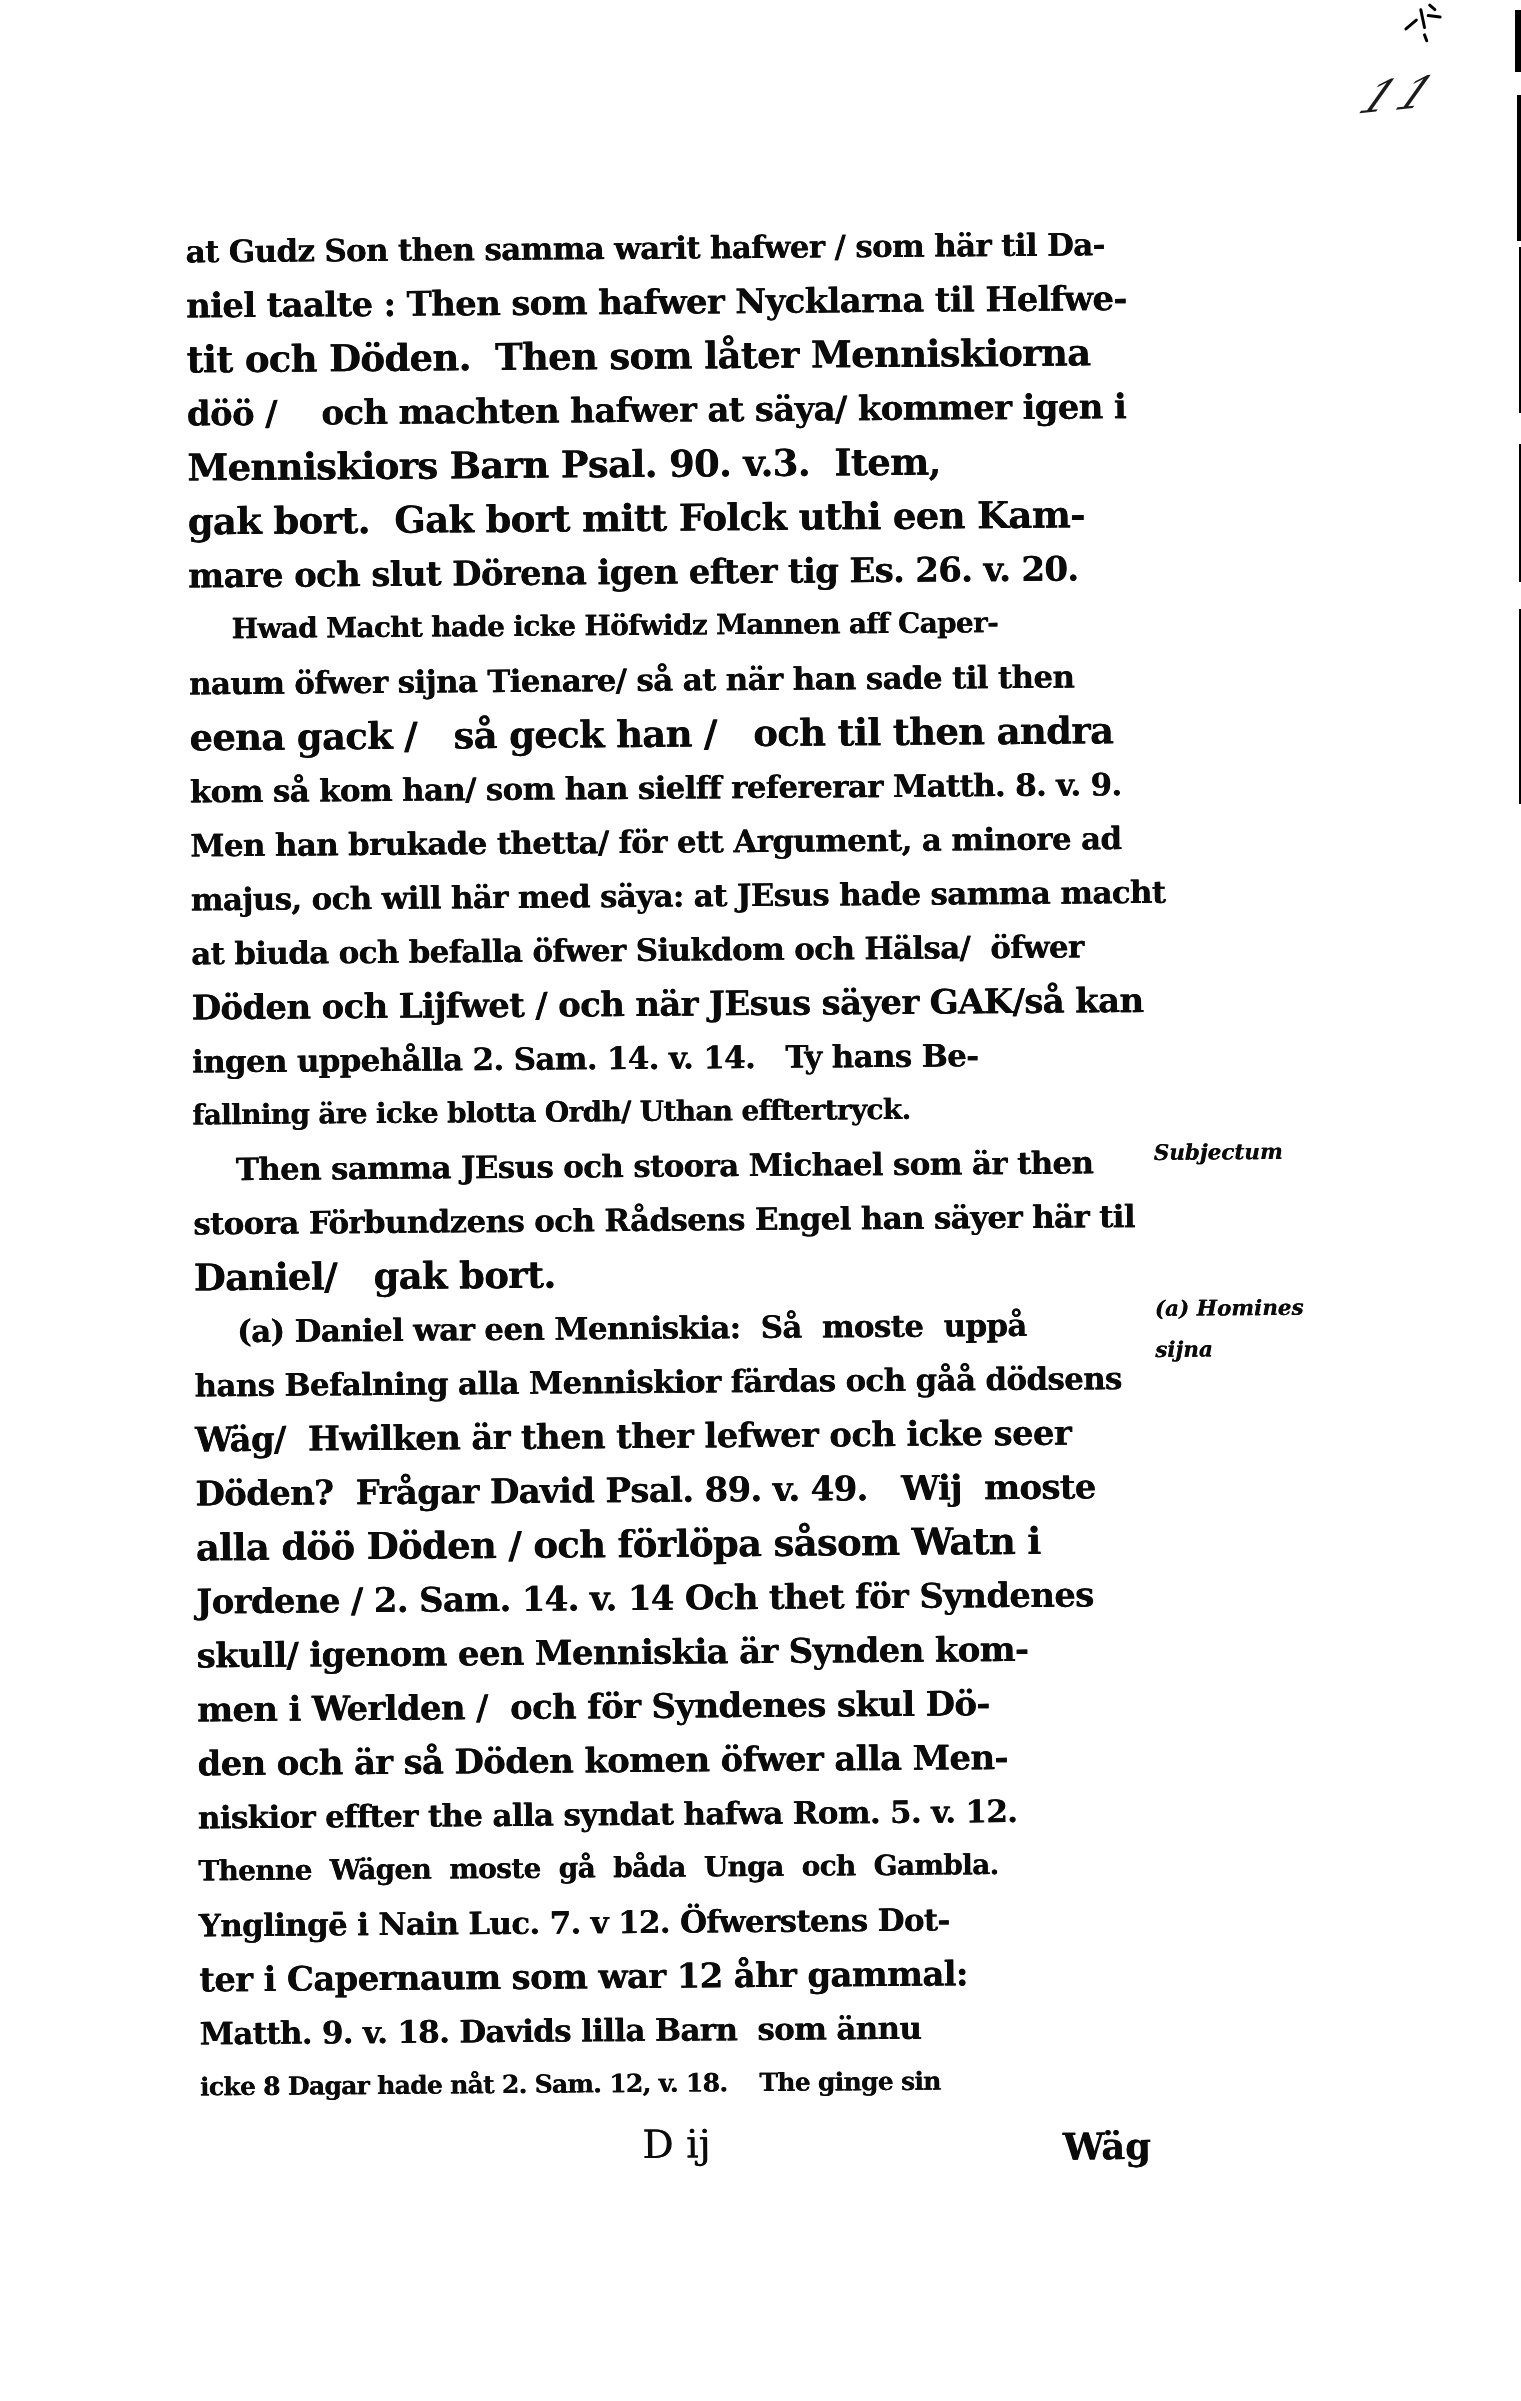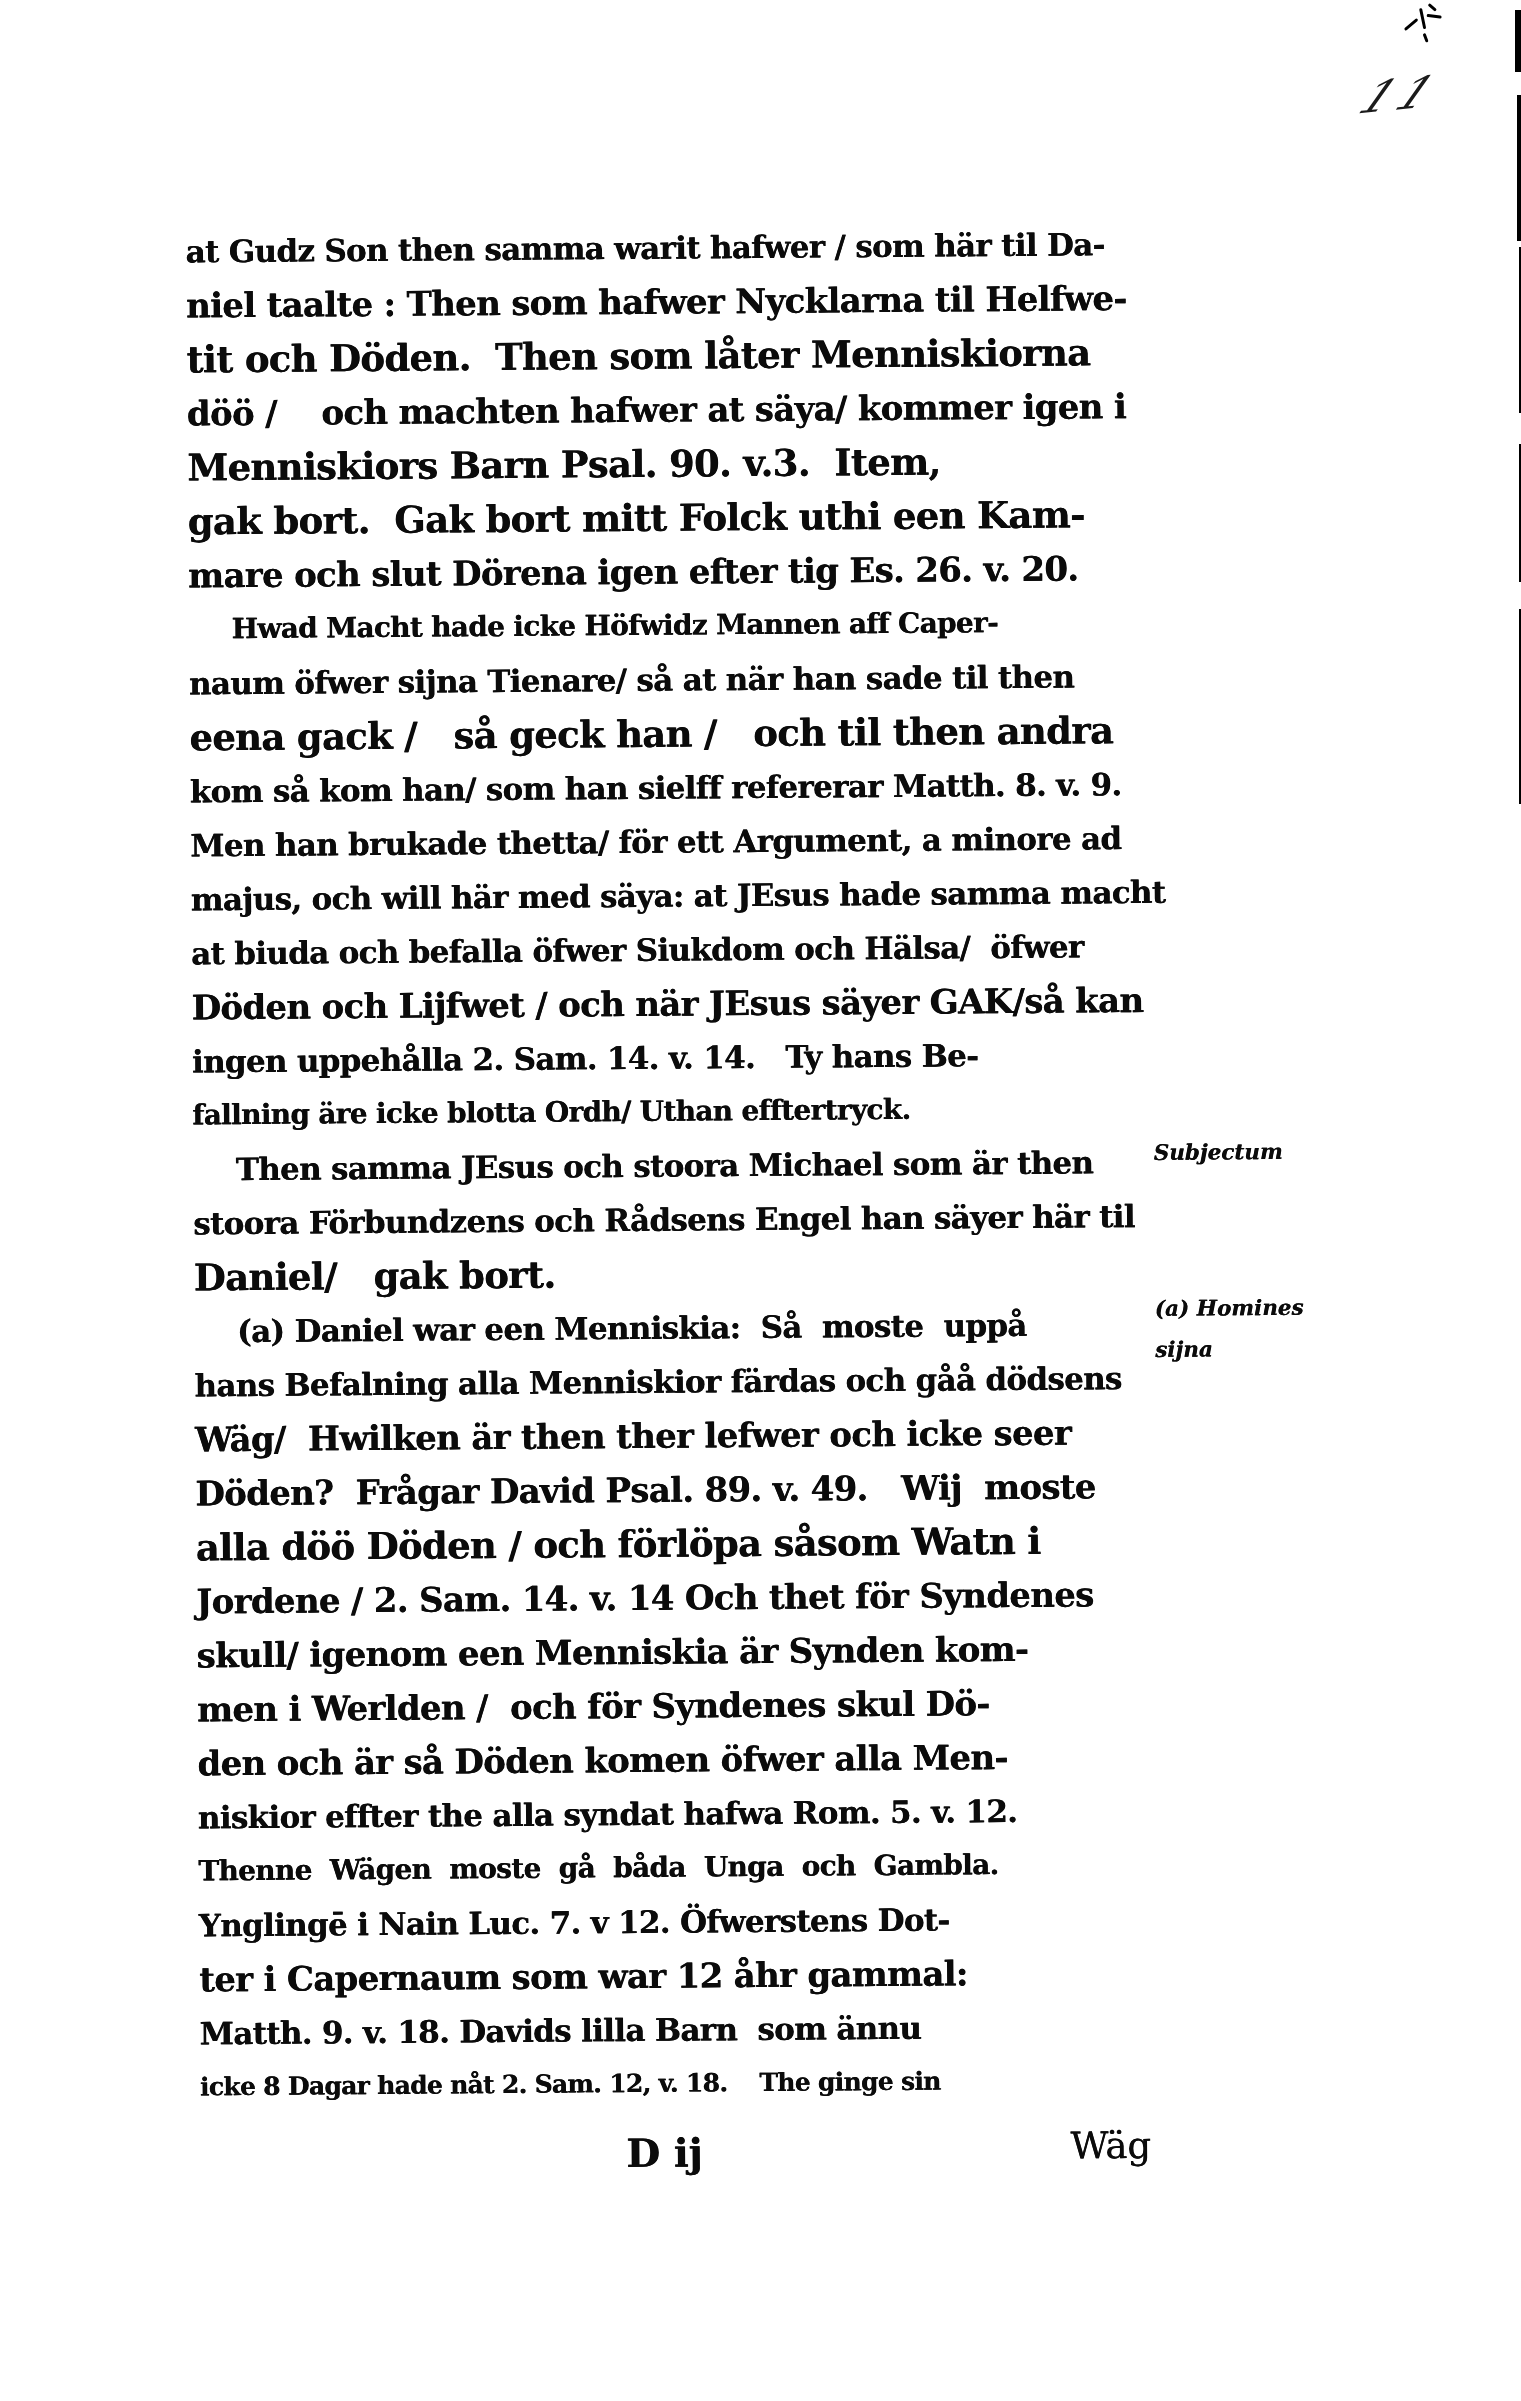--- a/index.html
+++ b/index.html
@@ -40,28 +40,27 @@
     white-space:nowrap;
     text-shadow:0.3px 0 0 currentColor;
   }
   .note-subjectum{top:1143px}
   .note-homines{top:1299px}
   .note-omnes{top:1340px}
   .footer-row{
     position:absolute;left:192px;top:2121px;width:955px;height:67px;
   }
   .signature{
-    position:absolute;left:464px;transform:translateX(-50%);
-    font-weight:700;font-size:39px;
+    position:absolute;left:476px;transform:translateX(-50%);
+    font-weight:400;font-size:39px;
     text-shadow:0.4px 0 0 currentColor;
-    margin-top:8px;
   }
   .catchword{
     position:absolute;right:4.5px;top:6px;
-    font-weight:400;font-size:37px;
+    font-weight:700;font-size:37px;
     text-shadow:0.4px 0 0 currentColor;
   }
   .hand-number{
     position:absolute;left:1366px;top:68px;
     font-size:45px;font-weight:400;font-style:italic;
     color:#1b1b1b;
     transform:skewX(-32deg) rotate(-6deg);
     letter-spacing:6px;
   }
   .ink-blot{

